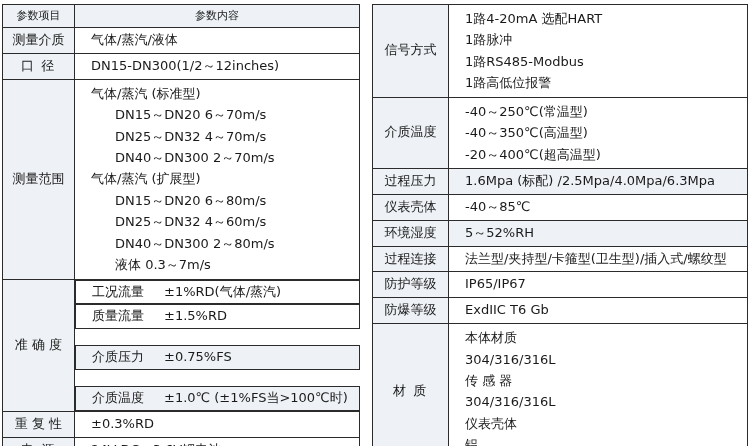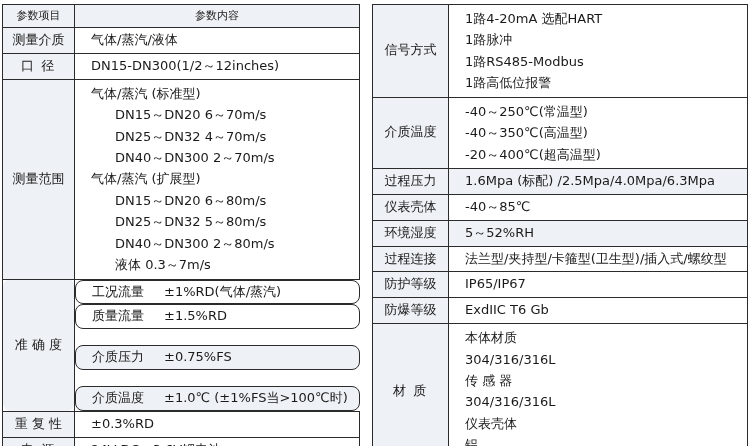--- a/index.html
+++ b/index.html
@@ -76,21 +76,20 @@
   .kv .v {
     display: inline-block;
   }
   .kv2 .k {
     display: inline-block;
     min-width: 66px;
   }
   .tight td {
     padding-top: 2px;
     padding-bottom: 2px;
-    border-radius: 8px;
   }
   .block-lines span {
     display: block;
     white-space: nowrap;
   }
   .shade {
     background: #eef2f6;
     margin-top: 16px;
   }
   .nowrap { white-space: nowrap; }
@@ -124,21 +123,21 @@
 
       <tr>
         <td class="lbl">测量范围</td>
         <td class="val pad-l block-lines lh-wide">
           <span>气体/蒸汽 (标准型)</span>
           <span class="pad-l2">DN15～DN20    6～70m/s</span>
           <span class="pad-l2">DN25～DN32    4～70m/s</span>
           <span class="pad-l2">DN40～DN300  2～70m/s</span>
           <span>气体/蒸汽 (扩展型)</span>
           <span class="pad-l2">DN15～DN20    6～80m/s</span>
-          <span class="pad-l2">DN25～DN32    5～80m/s</span>
+          <span class="pad-l2">DN25～DN32    4～60m/s</span>
           <span class="pad-l2">DN40～DN300  2～80m/s</span>
           <span class="pad-l2">液体     0.3～7m/s</span>
         </td>
       </tr>
 
       <tr class="tight">
         <td class="lbl" rowspan="4">准 确 度</td>
         <td class="val pad-l kv">
           <span class="k">工况流量</span><span class="v">±1%RD(气体/蒸汽)</span>
         </td>

